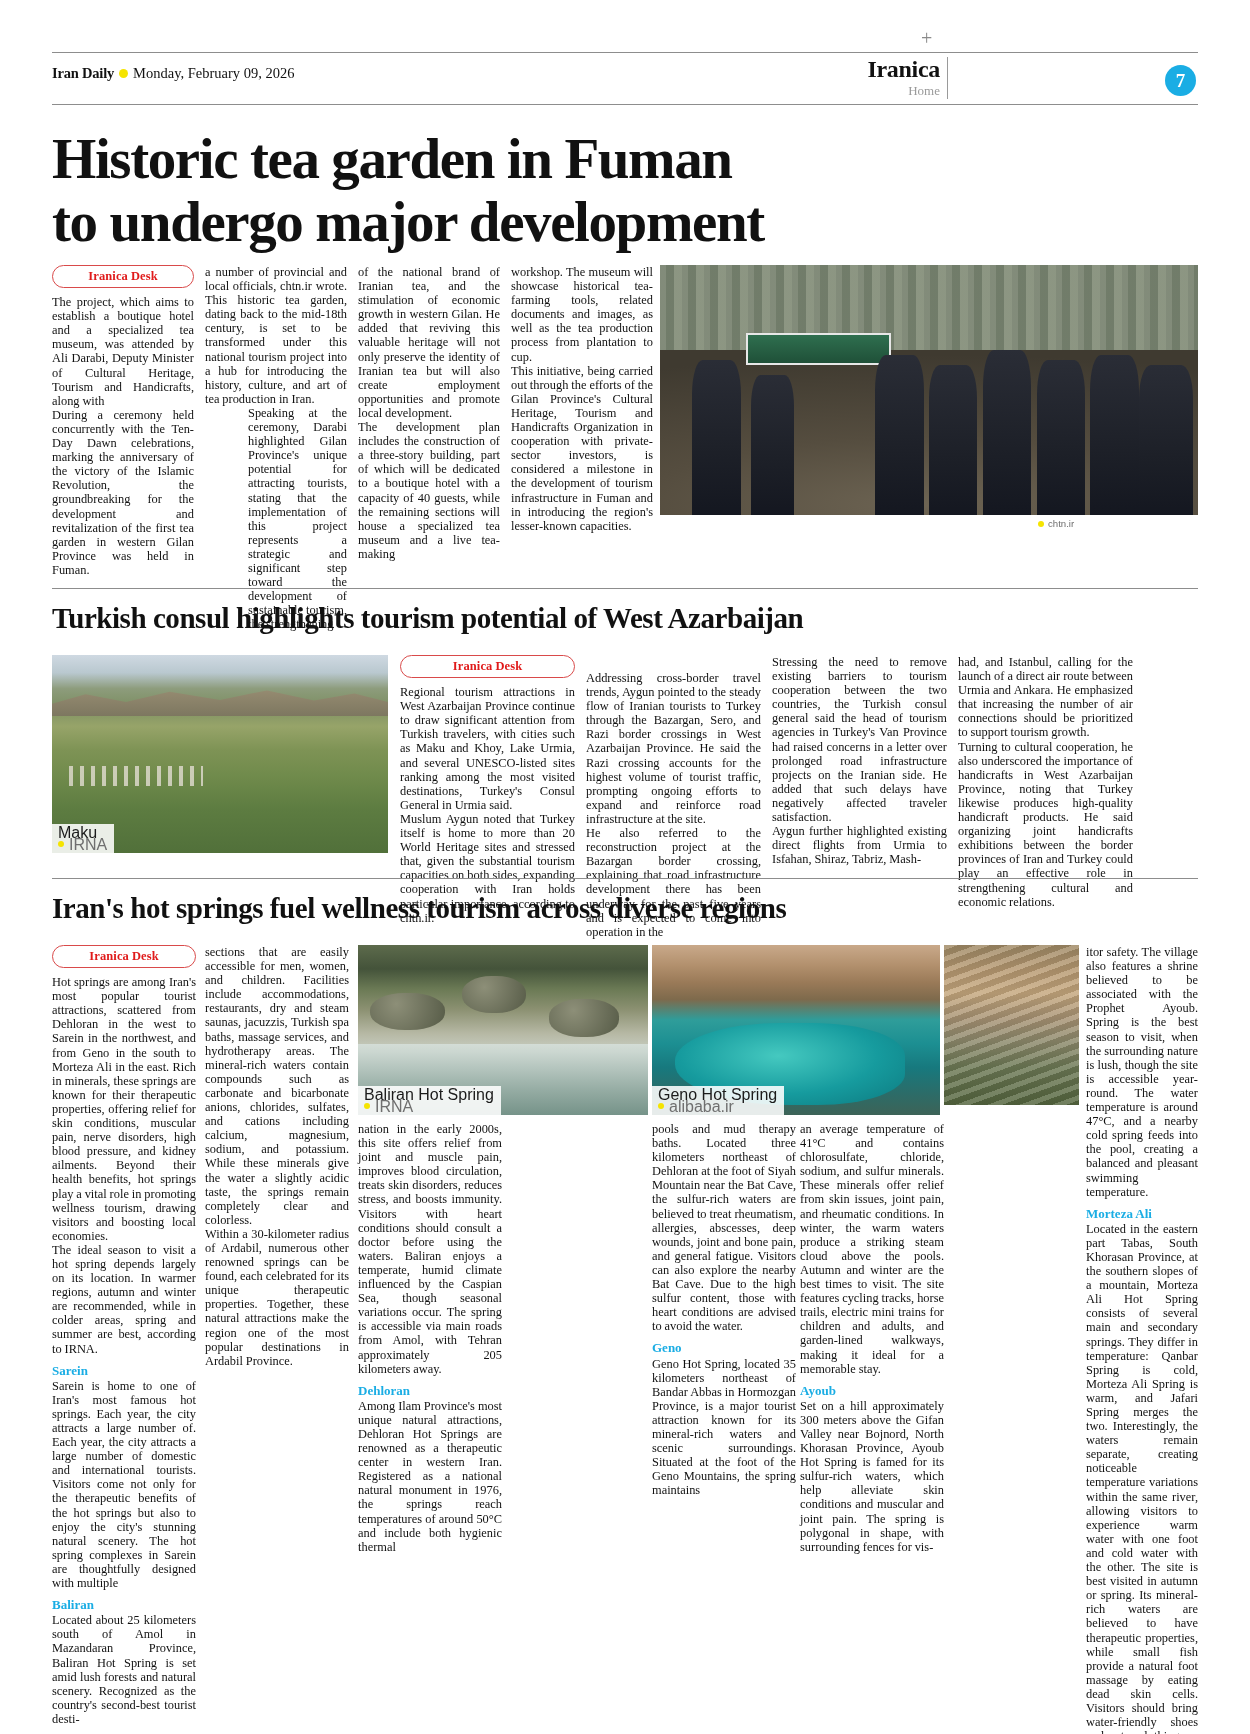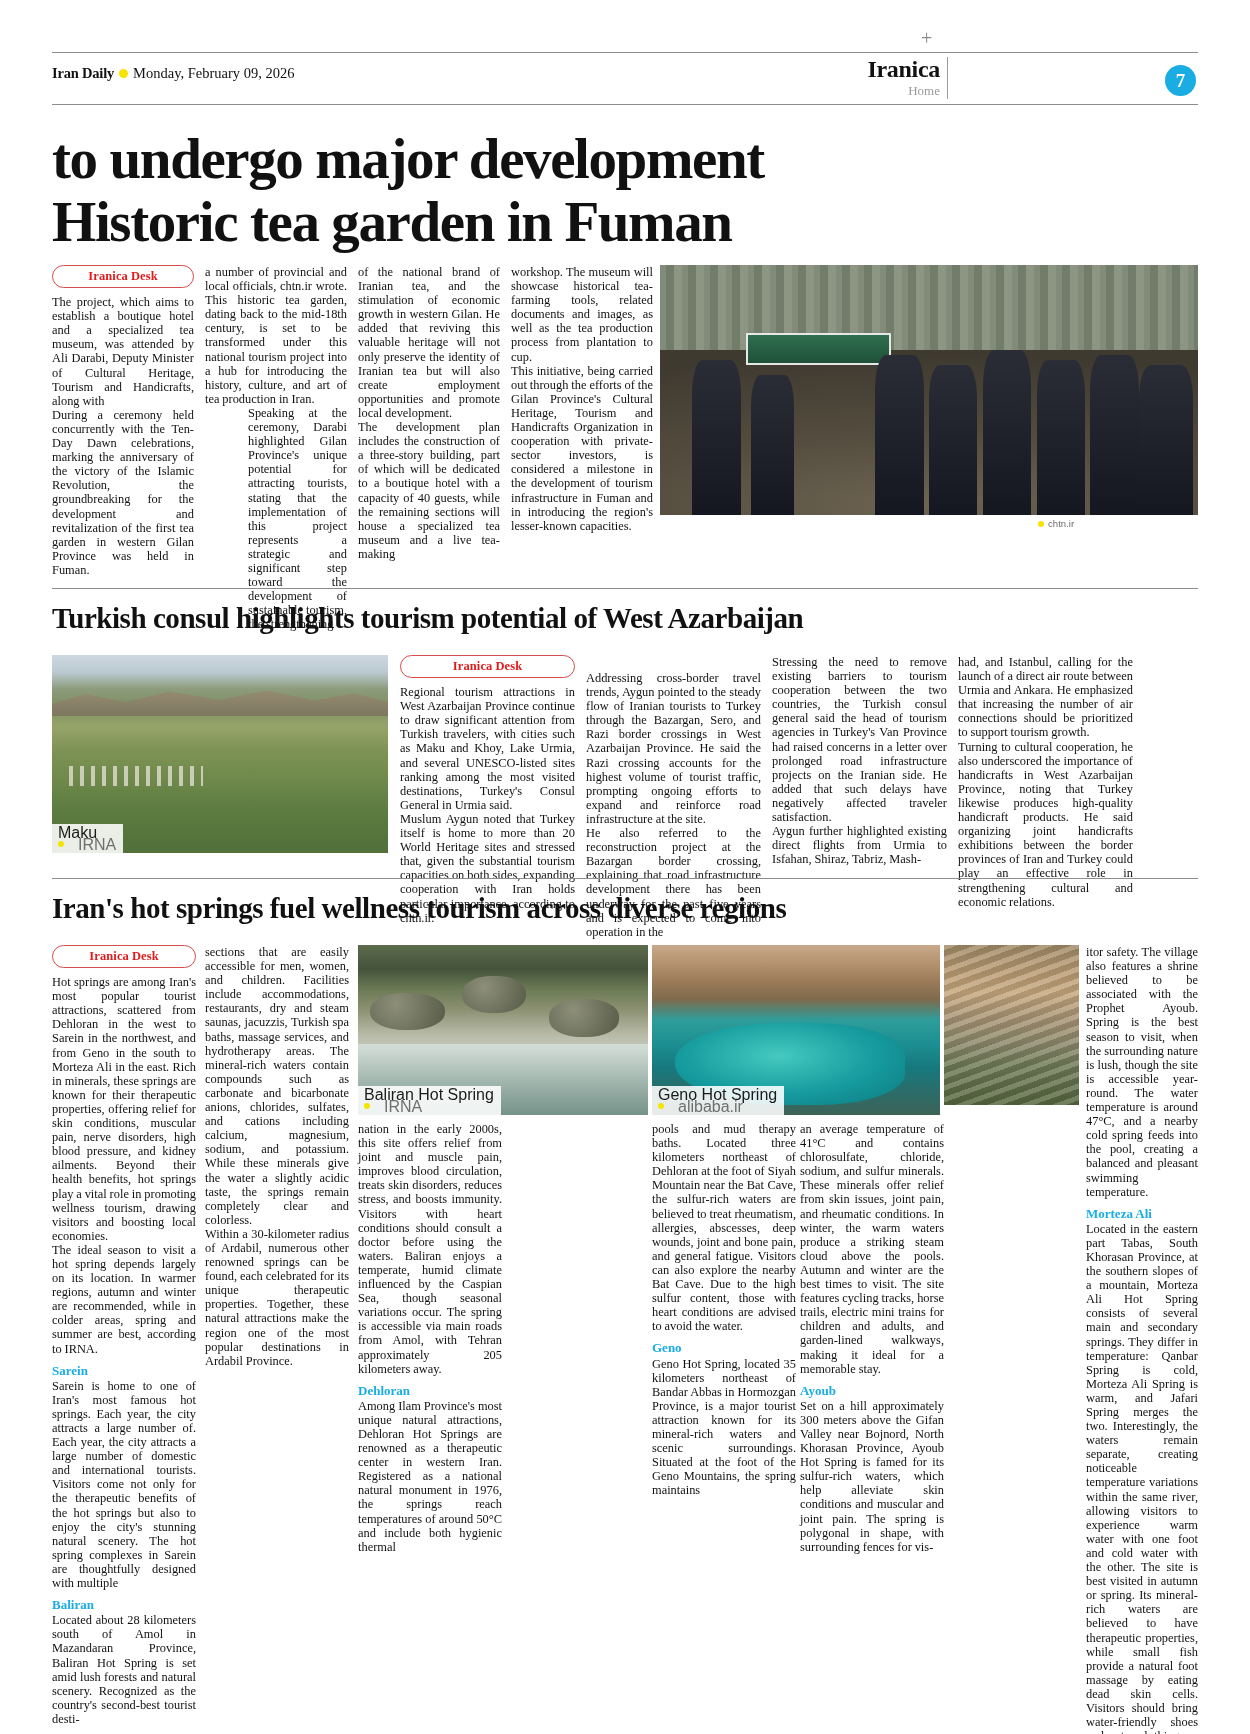--- a/index.html
+++ b/index.html
@@ -104,21 +104,21 @@
   
   .photo { position:absolute; overflow:hidden; }
   .cap {
     position:absolute; left:0; bottom:0;
     background:rgba(255,255,255,0.88);
     font-family:"Liberation Sans", sans-serif;
     font-size:16px; line-height:11.5px;
     padding:3px 7px 3px 6px;
     color:#1b1b1b;
   }
-  .cap .src { color:#6f6f6f; display:flex; align-items:center; gap:14px; }
+  .cap .src { color:#6f6f6f; display:flex; align-items:center; gap:5px; }
   .cap .srcdot { width:6px; height:6px; border-radius:50%; background:#f5e400; display:inline-block;}
   .cap-out {
     position:absolute;
     font-family:"Liberation Sans", sans-serif;
     font-size:9.6px; color:#6f6f6f;
     display:flex; align-items:center; gap:4px;
   }
 
   
   .ph-tea {
@@ -215,22 +215,22 @@
     <div class="mast-right">
       <div class="mast-section">Iranica</div>
       <div class="mast-sub">Home</div>
     </div>
     <div class="mast-vrule"></div>
     <div class="pagebadge">7</div>
   </div>
   <div class="mast-rule-bottom"></div>
 
   <div class="hl1">
+    <div>Historic tea garden in Fuman</div>
     <div>to undergo major development</div>
-    <div>Historic tea garden in Fuman</div>
   </div>
 
   <div class="col" style="left:52px; top:265px; width:142px;">
     <div class="desk">Iranica Desk</div>
     <p>
         <span style="display: block; text-align: justify;">The project, which aims to establish a boutique hotel and a specialized tea museum, was attended by Ali Darabi, Deputy Minister of Cultural Heritage, Tourism and Handicrafts, along with</span>
         <span style="display: block; text-align: justify;">During a ceremony held concurrently with the Ten-Day Dawn celebrations, marking the anniversary of the victory of the Islamic Revolution, the groundbreaking for the development and revitalization of the first tea garden in western Gilan Province was held in Fuman.</span>
       </p>
   </div>
   <div class="col" style="left:205px; top:265px; width:142px;">
@@ -315,21 +315,21 @@
 
   <div class="col" style="left:52px; top:945px; width:144px;">
     <div class="desk">Iranica Desk</div>
     <p>
         <span style="display: block; text-align: justify;">Hot springs are among Iran's most popular tourist attractions, scattered from Dehloran in the west to Sarein in the northwest, and from Geno in the south to Morteza Ali in the east. Rich in minerals, these springs are known for their therapeutic properties, offering relief for skin conditions, muscular pain, nerve disorders, high blood pressure, and kidney ailments. Beyond their health benefits, hot springs play a vital role in promoting wellness tourism, drawing visitors and boosting local economies.</span>
         <span style="display: block; text-align: justify;">The ideal season to visit a hot spring depends largely on its location. In warmer regions, autumn and winter are recommended, while in colder areas, spring and summer are best, according to IRNA.</span>
       </p>
     <div class="subhead">Sarein</div>
     <p>Sarein is home to one of Iran's most famous hot springs. Each year, the city attracts a large number of. Each year, the city attracts a large number of domestic and international tourists. Visitors come not only for the therapeutic benefits of the hot springs but also to enjoy the city's stunning natural scenery. The hot spring complexes in Sarein are thoughtfully designed with multiple</p>
     <div class="subhead">Baliran</div>
-    <p>Located about 28 kilometers south of Amol in Mazandaran Province, Baliran Hot Spring is set amid lush forests and natural scenery. Recognized as the country's second-best tourist desti-</p>
+    <p>Located about 25 kilometers south of Amol in Mazandaran Province, Baliran Hot Spring is set amid lush forests and natural scenery. Recognized as the country's second-best tourist desti-</p>
   </div>
 
   <div class="col" style="left:205px; top:945px; width:144px;">
     <p>
         <span style="display: block; text-align: justify;">sections that are easily accessible for men, women, and children. Facilities include accommodations, restaurants, dry and steam saunas, jacuzzis, Turkish spa baths, massage services, and hydrotherapy areas. The mineral-rich waters contain compounds such as carbonate and bicarbonate anions, chlorides, sulfates, and cations including calcium, magnesium, sodium, and potassium. While these minerals give the water a slightly acidic taste, the springs remain completely clear and colorless.</span>
         <span style="display: block; text-align: justify;">Within a 30-kilometer radius of Ardabil, numerous other renowned springs can be found, each celebrated for its unique therapeutic properties. Together, these natural attractions make the region one of the most popular destinations in Ardabil Province.</span>
       </p>
   </div>
 
   <div class="photo ph-baliran" style="left:358px; top:945px; width:290px; height:170px;">

